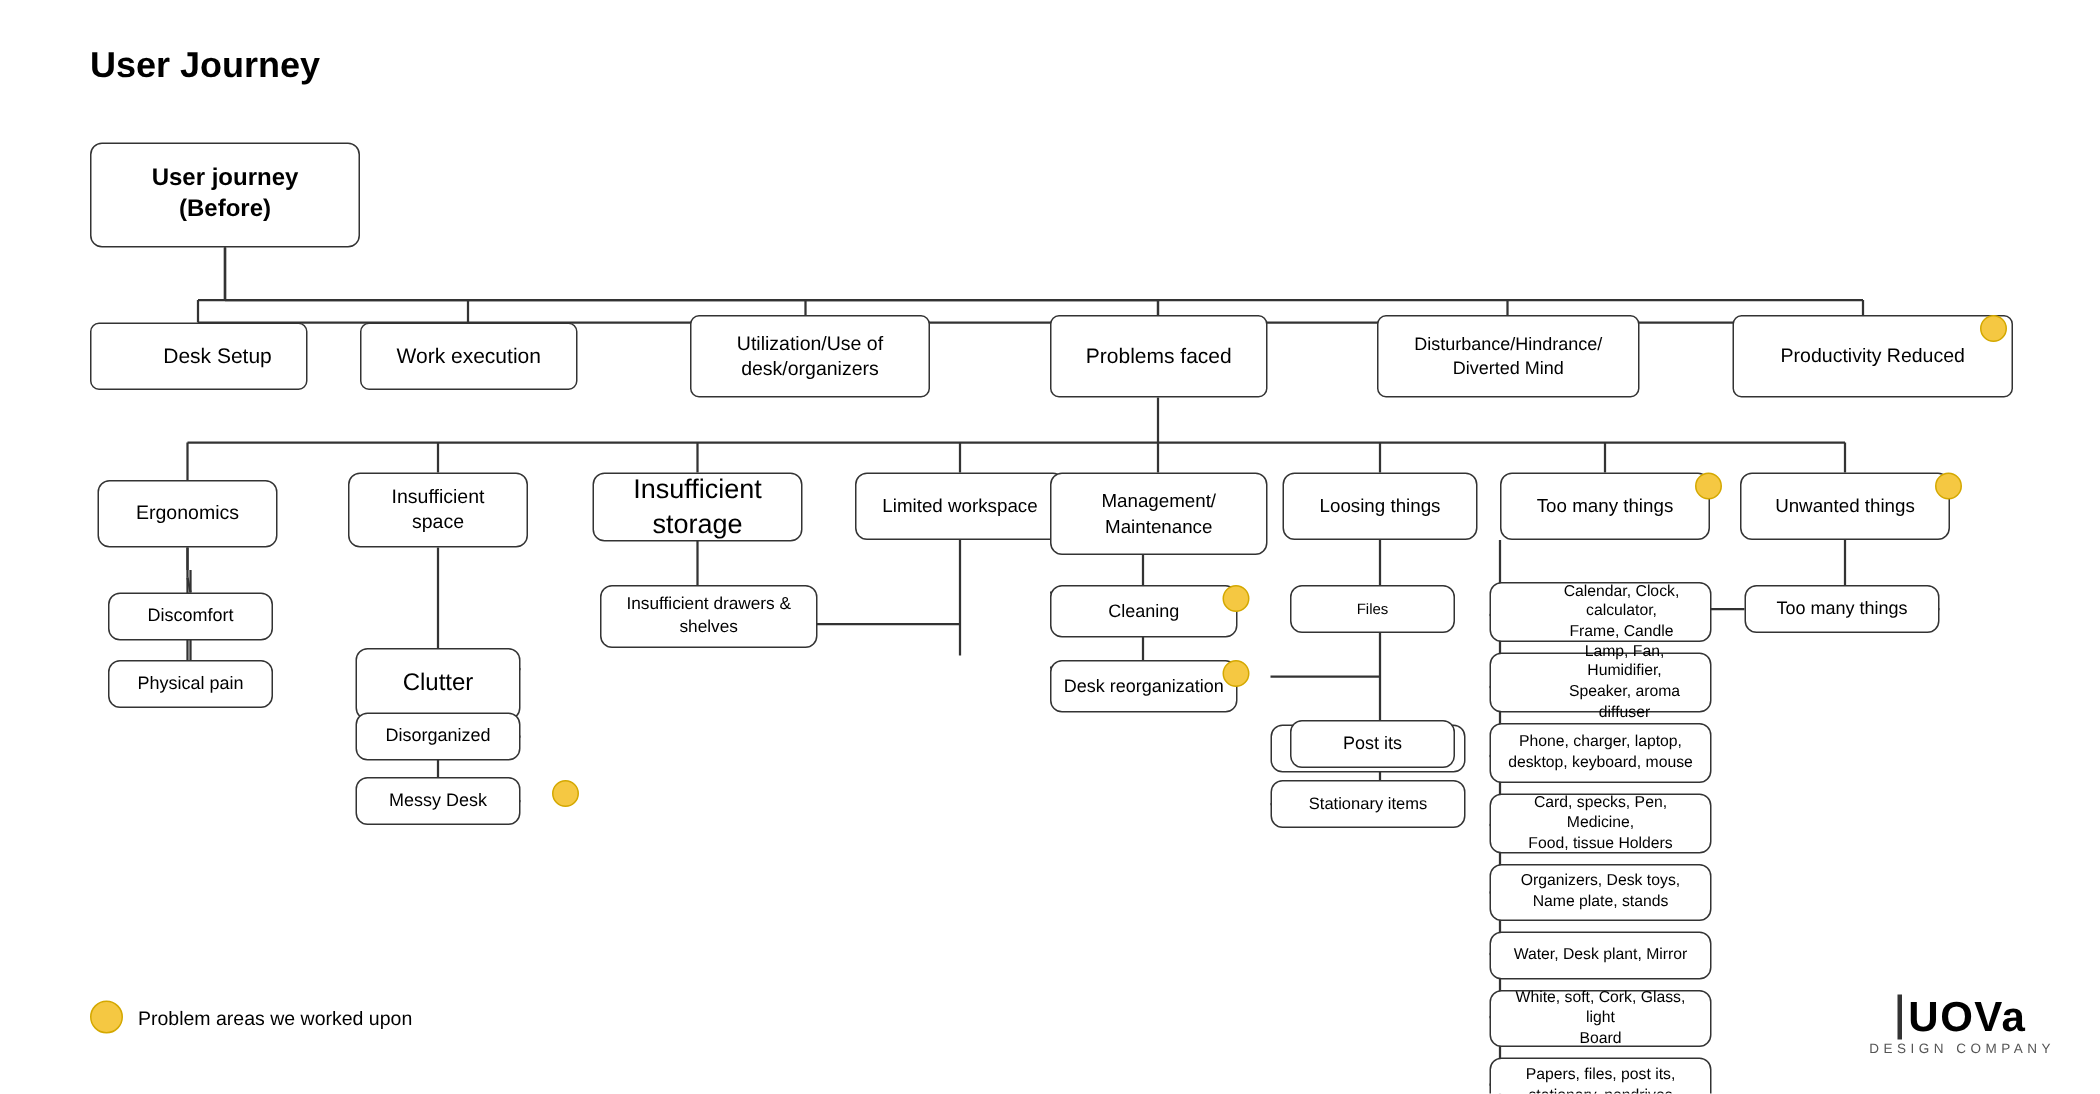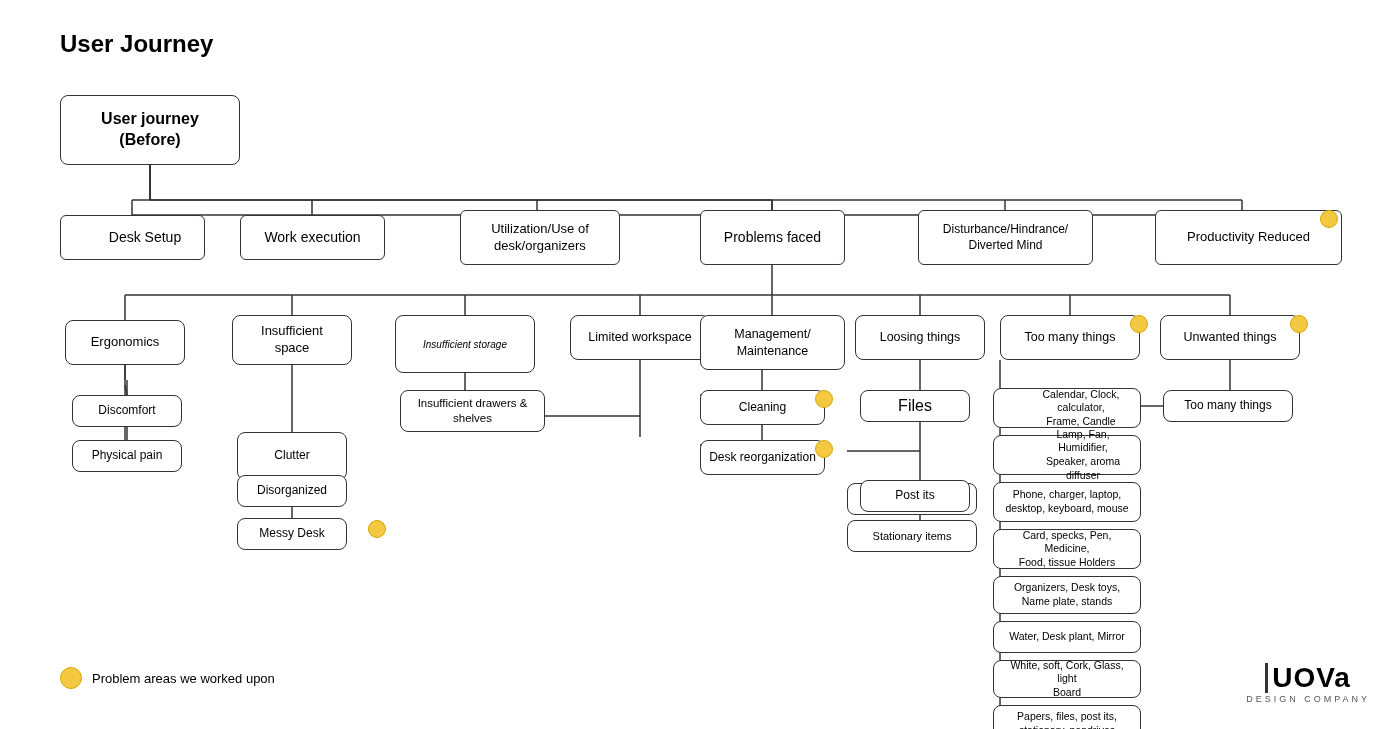--- a/index.html
+++ b/index.html
@@ -228,45 +228,45 @@
 <div class="box box-main" style="left:700px; top:210px; width:145px; height:55px; font-size:14px;">Problems faced</div>
 
 <div class="box box-main" style="left:918px; top:210px; width:175px; height:55px; font-size:12px;">Disturbance/Hindrance/<br>Diverted Mind</div>
 
 <div class="box box-main" style="left:1155px; top:210px; width:187px; height:55px; font-size:13px;">Productivity Reduced</div>
 
 <div class="box" style="left:65px; top:320px; width:120px; height:45px;">Ergonomics</div>
 
 <div class="box" style="left:232px; top:315px; width:120px; height:50px;">Insufficient<br>space</div>
 
-<div class="box" style="left:395px; top:315px; width:140px; height:58px; font-size:10px;font-style:italic;">Insufficient storage</div>
+<div class="box" style="left:395px; top:315px; width:140px; height:46px; font-size:18px;">Insufficient storage</div>
 
 <div class="box" style="left:570px; top:315px; width:140px; height:45px; font-size:12.5px;">Limited workspace</div>
 
 <div class="box" style="left:700px; top:315px; width:145px; height:55px; font-size:12.5px;">Management/<br>Maintenance</div>
 
 <div class="box" style="left:855px; top:315px; width:130px; height:45px; font-size:12.5px;">Loosing things</div>
 
 <div class="box" style="left:1000px; top:315px; width:140px; height:45px; font-size:12.5px;">Too many things</div>
 
 <div class="box" style="left:1160px; top:315px; width:140px; height:45px; font-size:12.5px;">Unwanted things</div>
 
 <div class="box" style="left:72px; top:395px; width:110px; height:32px; font-size:12px;">Discomfort</div>
 <div class="box" style="left:72px; top:440px; width:110px; height:32px; font-size:12px;">Physical pain</div>
 
-<div class="box" style="left:237px; top:432px; width:110px; height:48px; font-size:12px;">Clutter</div>
+<div class="box" style="left:237px; top:432px; width:110px; height:48px; font-size:16px;">Clutter</div>
 <div class="box" style="left:237px; top:475px; width:110px; height:32px; font-size:12px;">Disorganized</div>
 <div class="box" style="left:237px; top:518px; width:110px; height:32px; font-size:12px;">Messy Desk</div>
 
 <div class="box" style="left:400px; top:390px; width:145px; height:42px; font-size:11.5px;">Insufficient drawers &amp;<br>shelves</div>
 
 <div class="box" style="left:700px; top:390px; width:125px; height:35px; font-size:12px;">Cleaning</div>
 <div class="box" style="left:700px; top:440px; width:125px; height:35px; font-size:12px;">Desk reorganization</div>
 
-<div class="box" style="left:860px; top:390px; width:110px; height:32px; font-size:16px;">Files</div>
+<div class="box" style="left:860px; top:390px; width:110px; height:32px; font-size:10px;">Files</div>
 <div class="box" style="left:847px; top:435px; width:130px; height:32px; font-size:11px;margin-top:48px;">Important documents</div>
 <div class="box" style="left:860px; top:480px; width:110px; height:32px; font-size:12px;">Post its</div>
 <div class="box" style="left:847px; top:520px; width:130px; height:32px; font-size:11px;">Stationary items</div>
 
 <div class="box" style="left:993px; top:388px; width:148px; height:40px; font-size:10.5px; line-height:1.3;padding-left:36px;">Calendar, Clock, calculator,<br>Frame, Candle</div>
 <div class="box" style="left:993px; top:435px; width:148px; height:40px; font-size:10.5px; line-height:1.3;padding-left:40px;">Lamp, Fan, Humidifier,<br>Speaker, aroma diffuser</div>
 <div class="box" style="left:993px; top:482px; width:148px; height:40px; font-size:10.5px; line-height:1.3;">Phone, charger, laptop,<br>desktop, keyboard, mouse</div>
 <div class="box" style="left:993px; top:529px; width:148px; height:40px; font-size:10.5px; line-height:1.3;">Card, specks, Pen, Medicine,<br>Food, tissue Holders</div>
 <div class="box" style="left:993px; top:576px; width:148px; height:38px; font-size:10.5px; line-height:1.3;">Organizers, Desk toys,<br>Name plate, stands</div>
 <div class="box" style="left:993px; top:621px; width:148px; height:32px; font-size:10.5px; line-height:1.3;">Water, Desk plant, Mirror</div>

